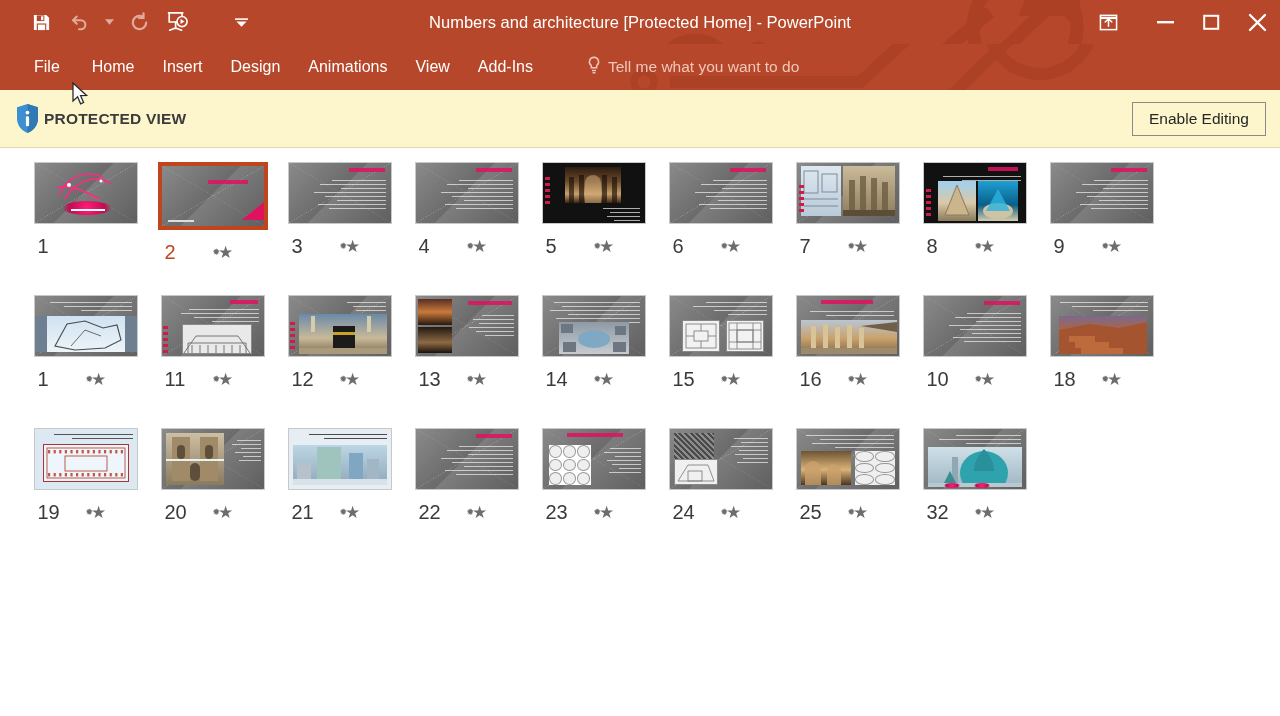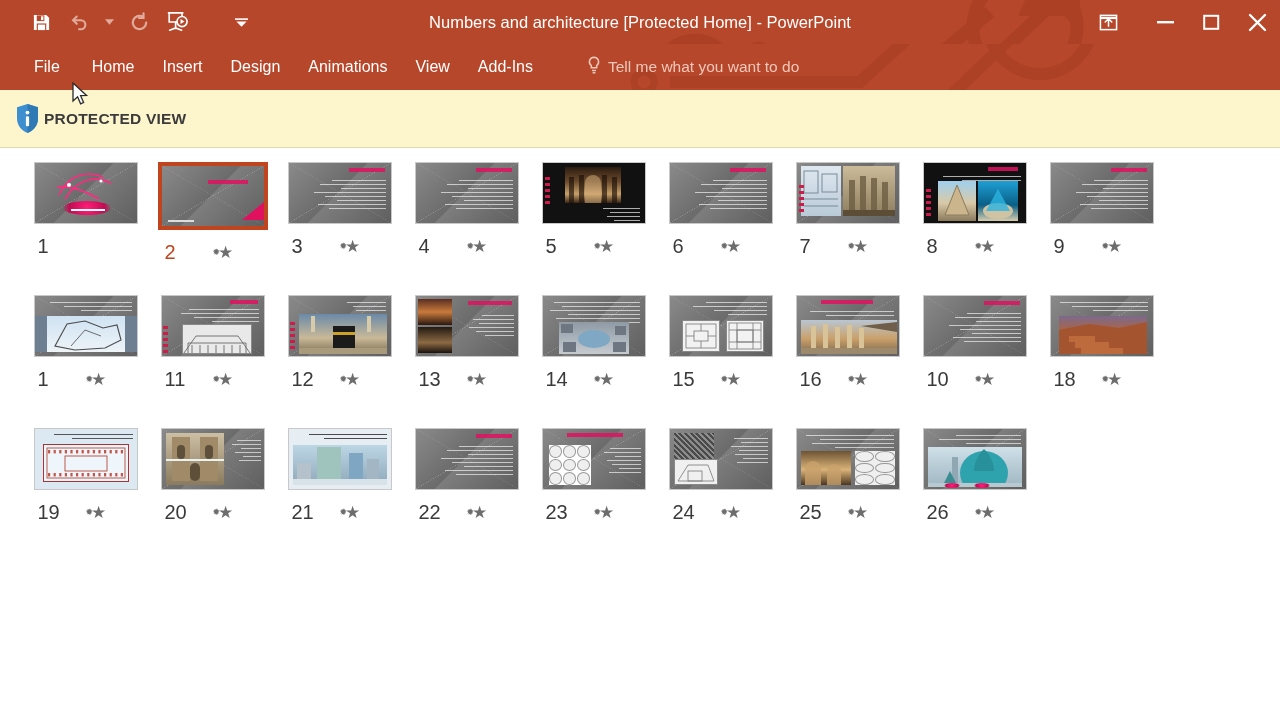--- a/index.html
+++ b/index.html
@@ -337,20 +337,21 @@
 <div class="protbar">
   <div class="prot-icon">
     <svg width="25" height="31" viewBox="0 0 25 31">
       <path d="M12.5 1 23 4.2v11c0 7.3-4.6 12.3-10.5 14.8C6.6 27.5 2 22.5 2 15.2v-11z" fill="#3e8fd0"></path>
       <path d="M12.5 1 23 4.2v11c0 7.3-4.6 12.3-10.5 14.8z" fill="#2f79b5"></path>
       <circle cx="12.5" cy="9.6" r="1.9" fill="#fff"></circle>
       <rect x="10.9" y="13.2" width="3.2" height="10" rx="1.2" fill="#fff"></rect>
     </svg>
   </div>
   <div class="prot-label">PROTECTED VIEW</div>
+  <button class="enable-btn">Enable Editing</button>
 </div>
 
 <div class="sorter">
   <div id="grid-rows">
       <div class="row">
         <div class="cell">
           <div class="thumbwrap">
             <div class="thumb">
               <div class="slide-bg-grad"></div>
               <div class="slide-diag"></div>
@@ -1054,21 +1055,21 @@
                 <path d="M56 2c6 6 10 14 10 22H46c0-8 4-16 10-22z" fill="#27909a"></path>
                 <rect x="24" y="10" width="6" height="30" fill="#8fa8b4"></rect>
                 <path d="M14 40 22 24 30 40z" fill="#3b8d92"></path>
                 <rect y="36" width="94" height="4" fill="#b9c9d2"></rect>
               </svg>
               <div class="pinkblob" style="left:20px;bottom:1px;width:16px;height:5px"></div>
               <div class="pinkblob" style="left:50px;bottom:1px;width:16px;height:5px"></div>
             </div>
           </div>
           <div class="meta">
-            <span class="num">26</span>
+            <span class="num">32</span>
             <span class="star"><span class="flash">✹</span>★</span>
           </div>
         </div>
       </div>
     </div>
 
   <svg class="cursor" id="cursor-svg" width="18" height="26" viewBox="0 0 18 26" style="left: 72px; top: 82px; position: fixed;">
     <path d="M1 1 L1 19 L5.6 14.8 L8.6 21.8 L11.6 20.5 L8.6 13.7 L14.6 13.4 Z" fill="#fff" stroke="#2a2a2a" stroke-width="1.3"></path>
   </svg>
 </div>

